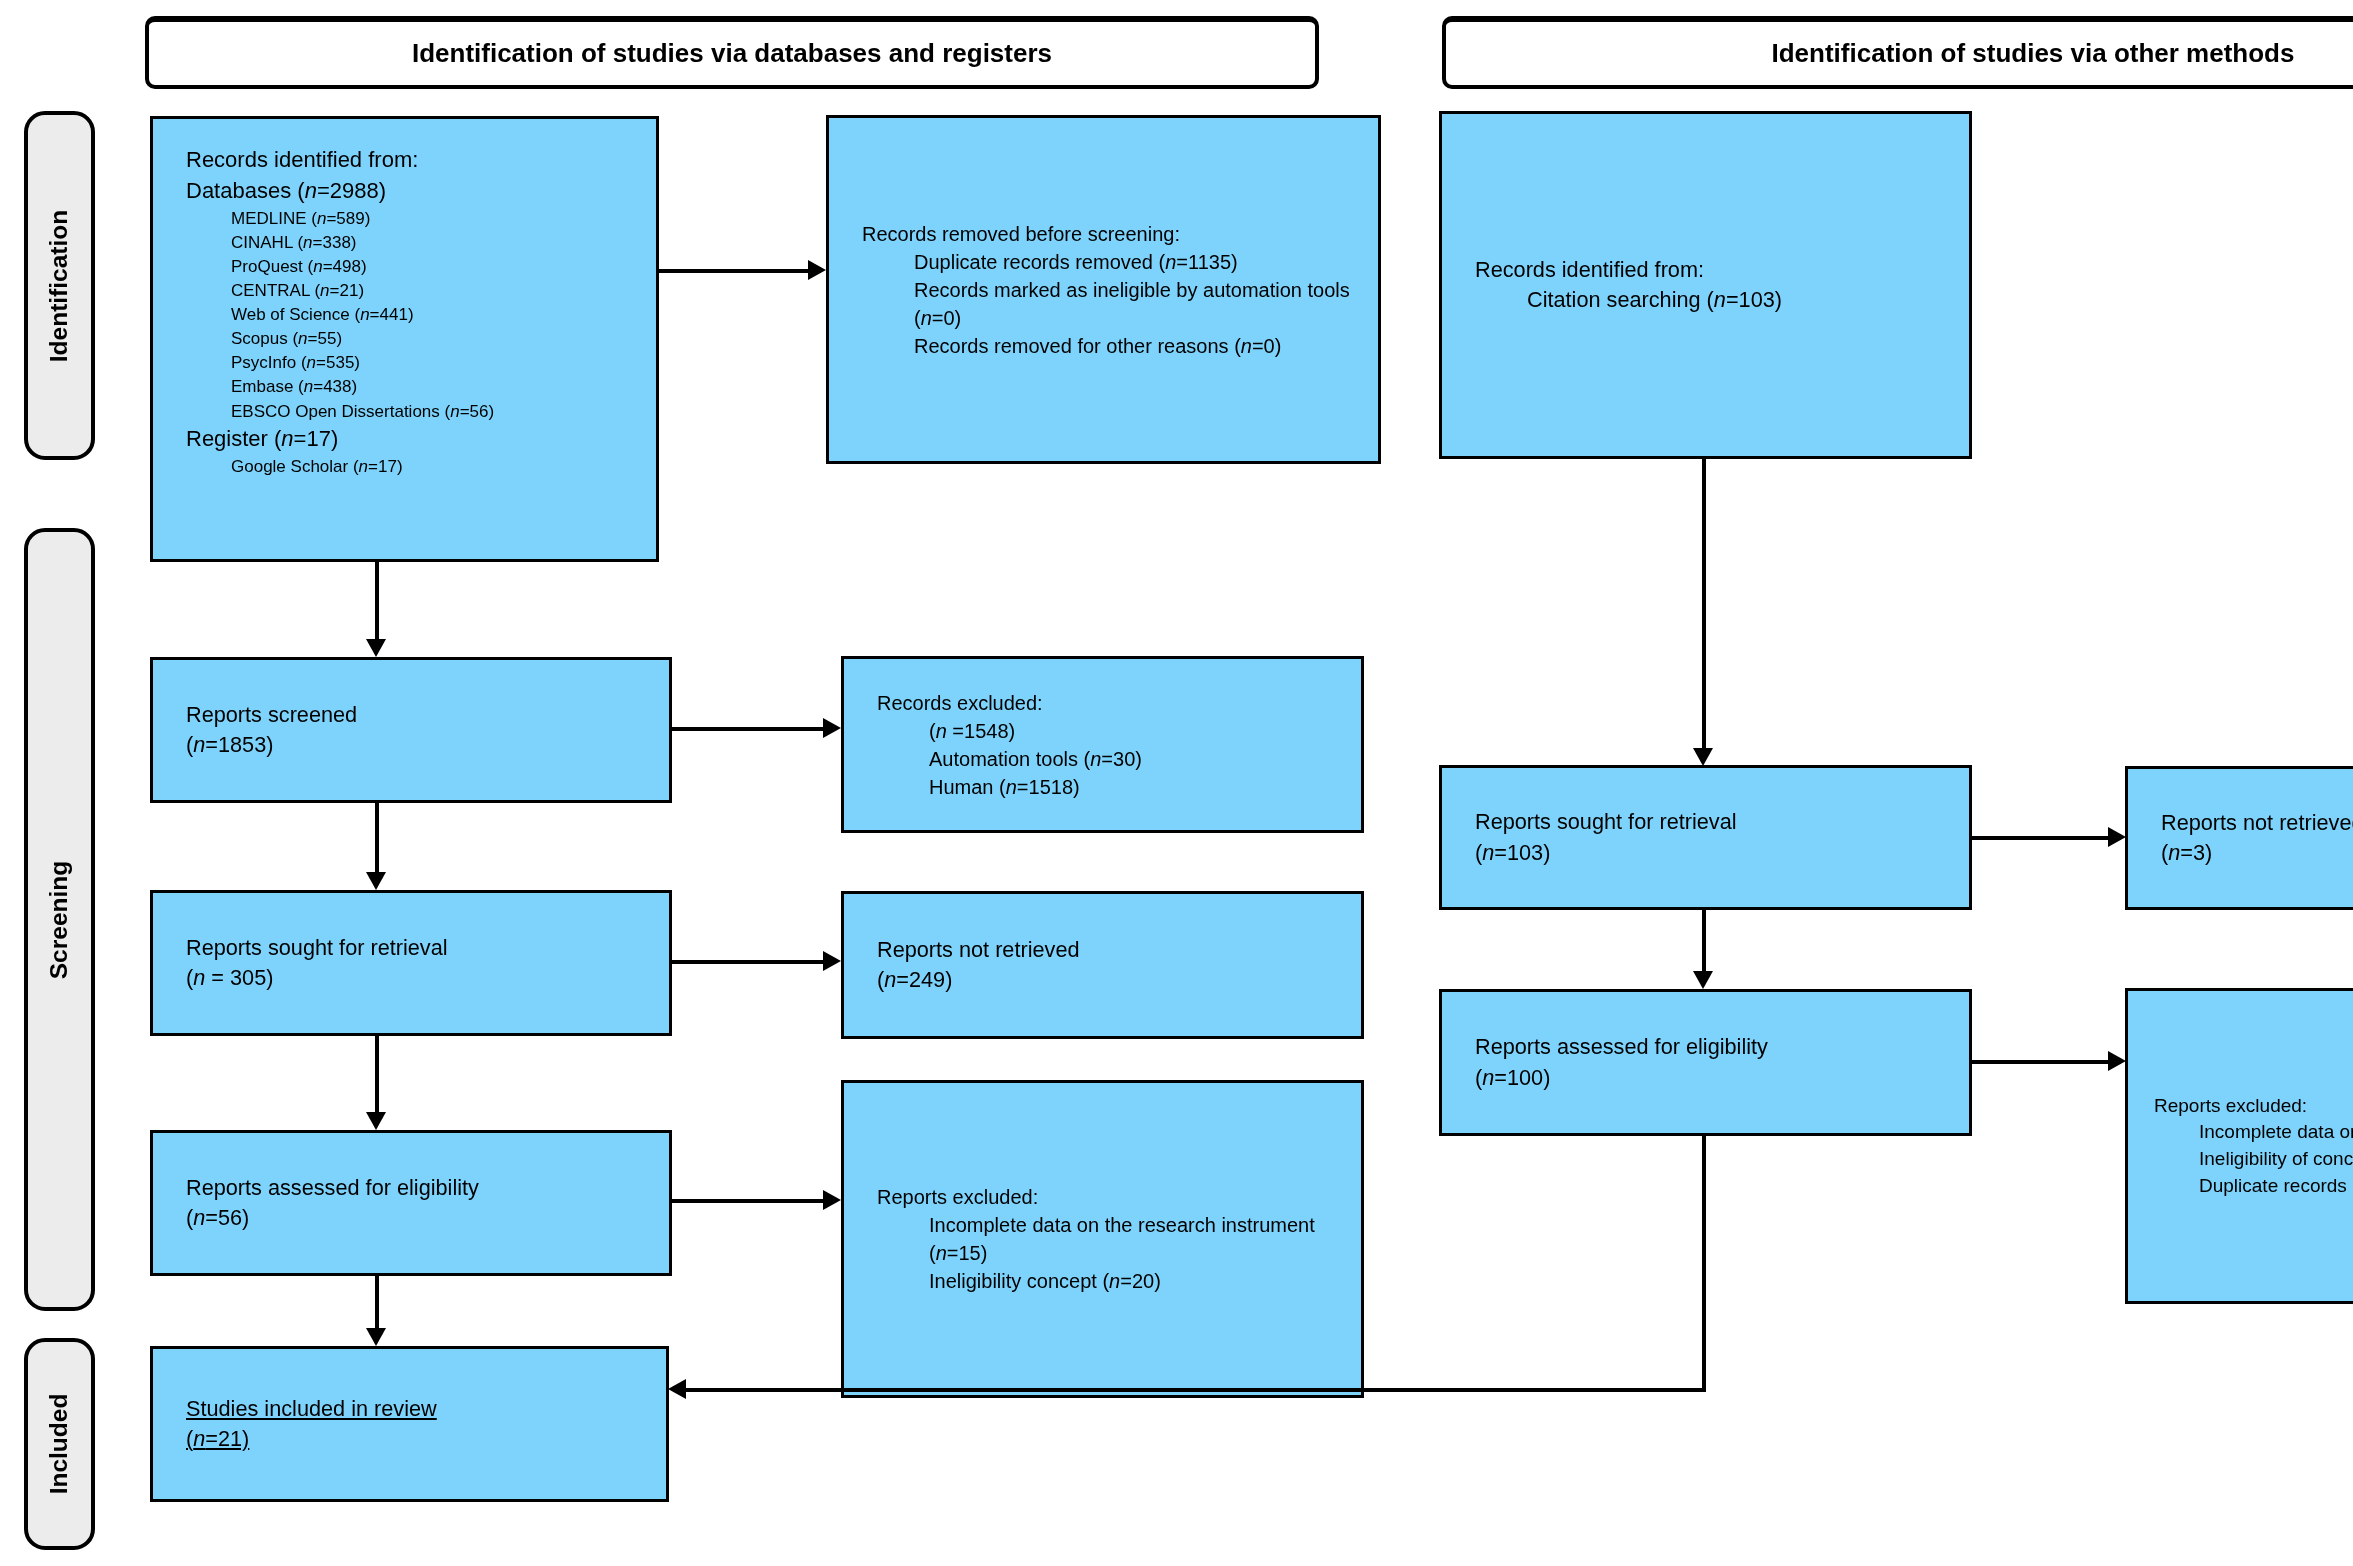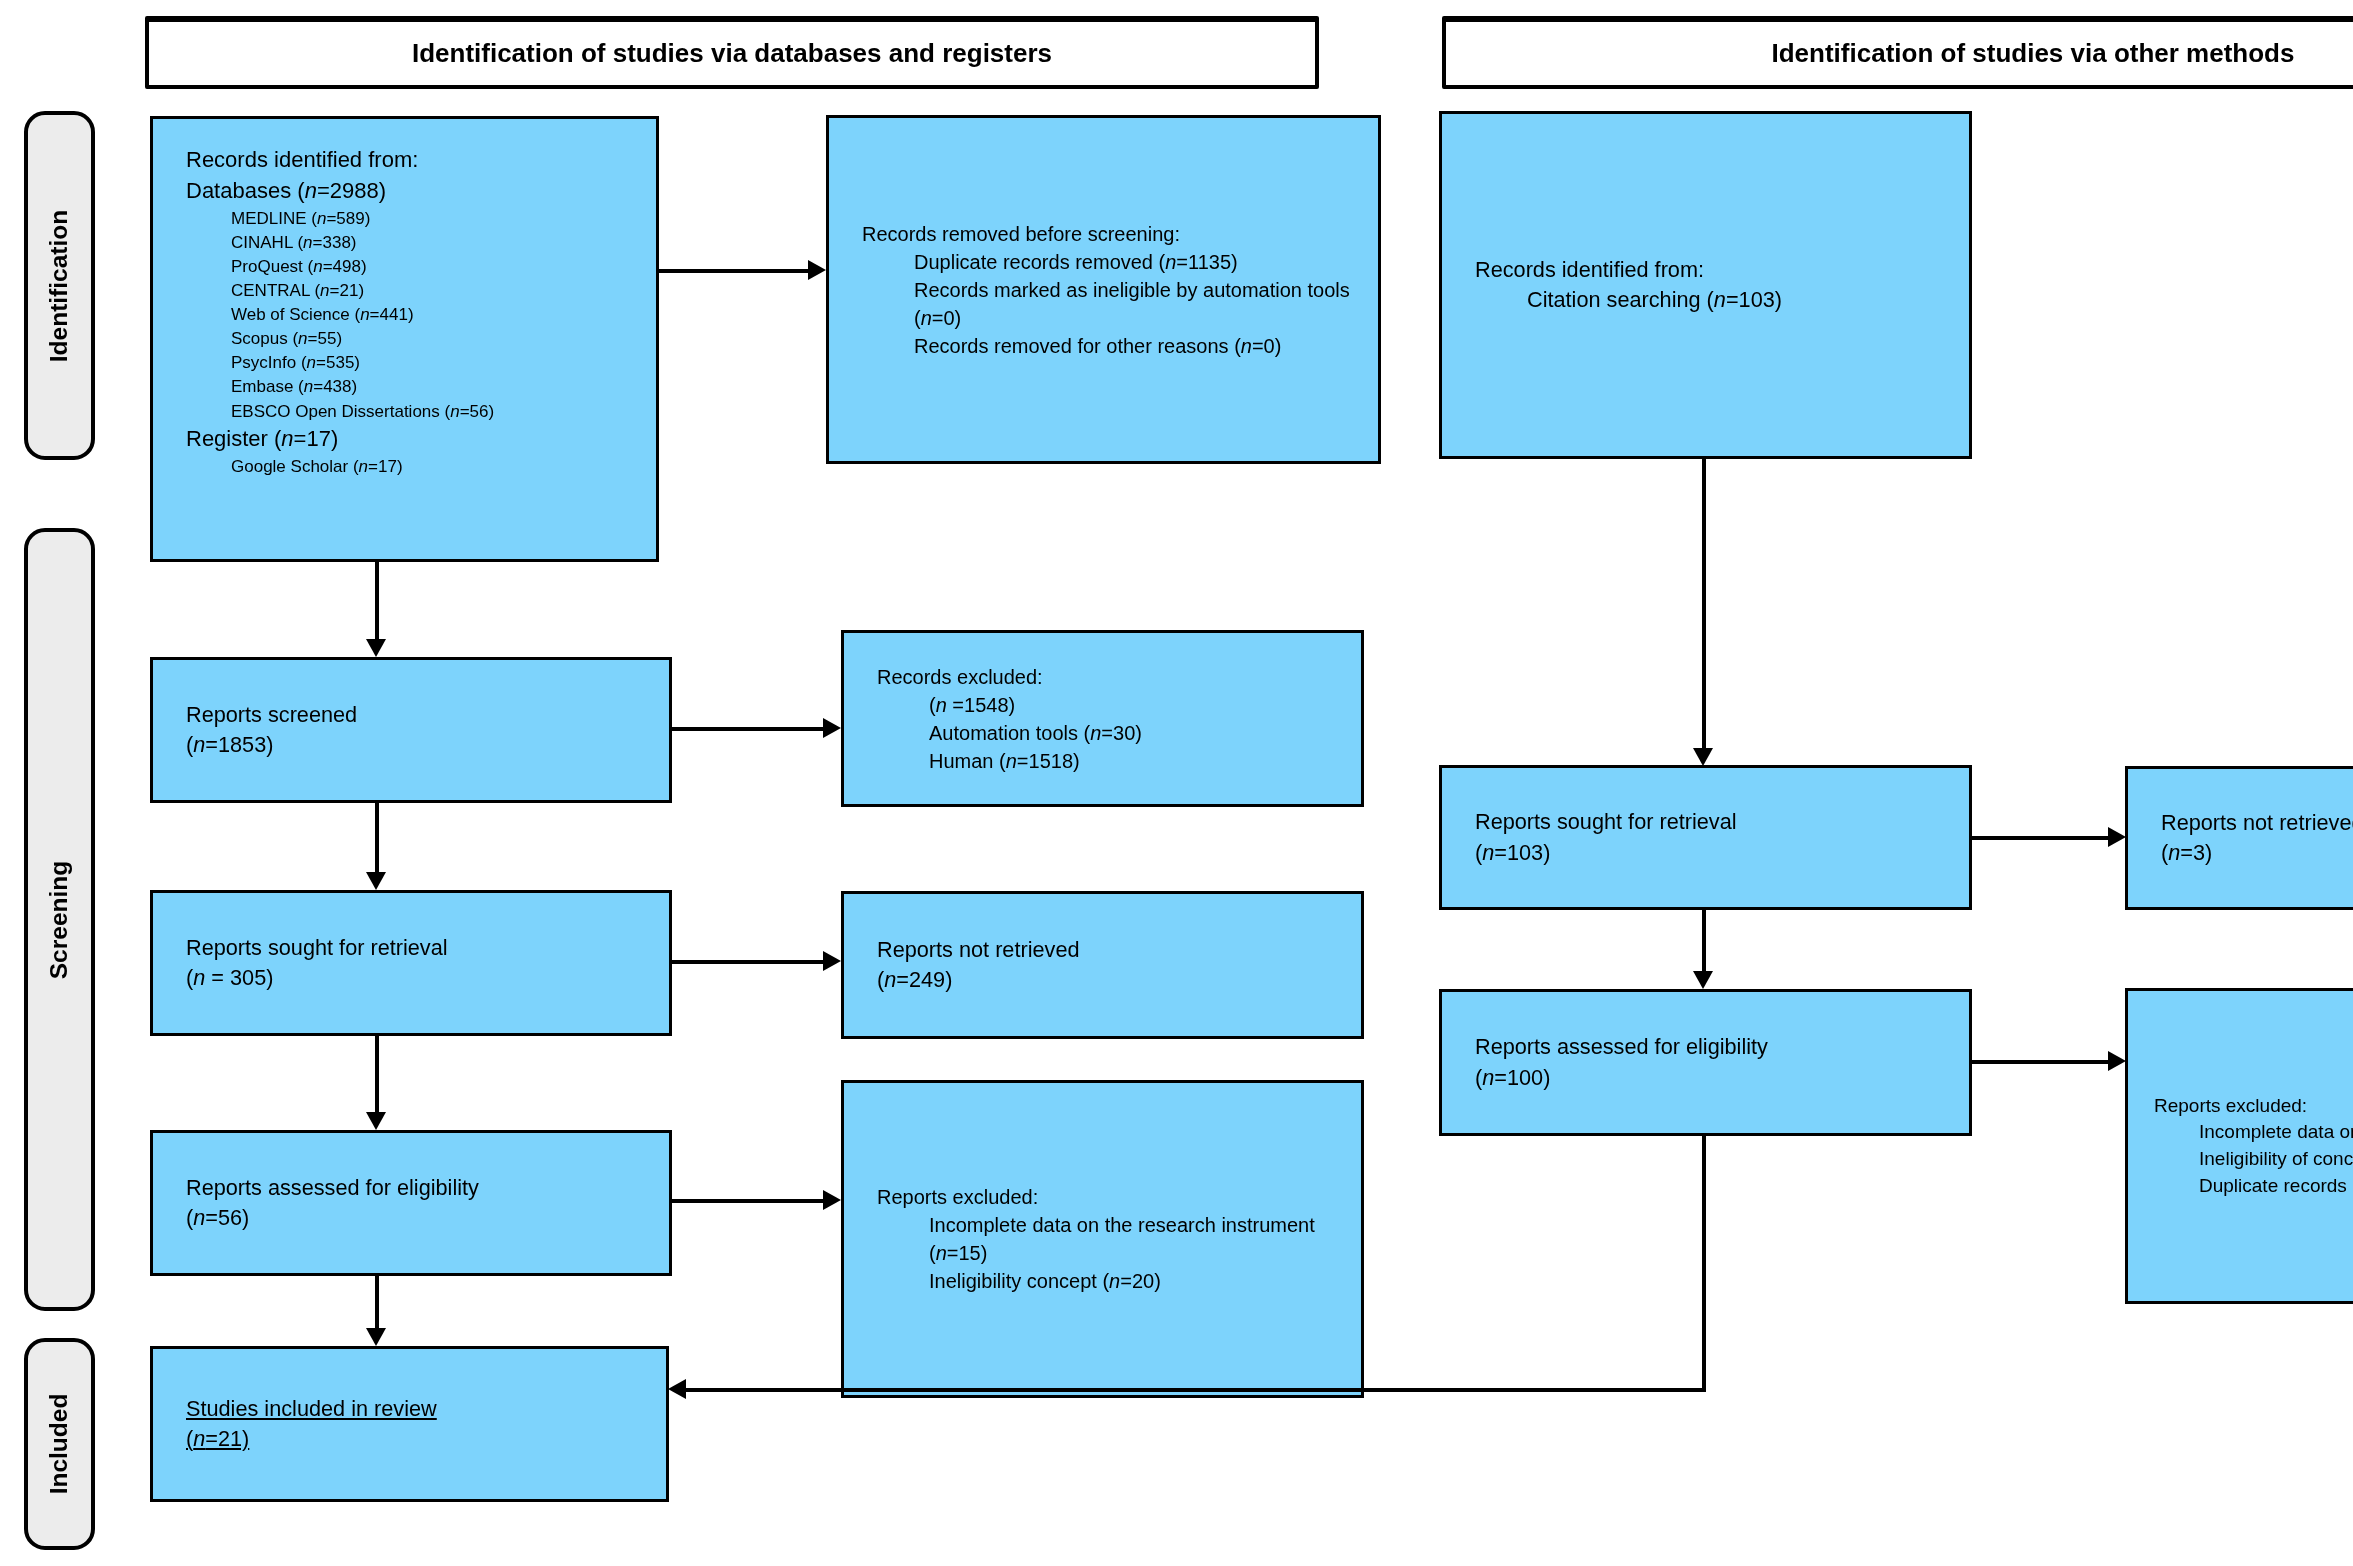--- a/index.html
+++ b/index.html
@@ -1,18 +1,18 @@
 <!DOCTYPE html>
 <html style="font-size:7.5px"><head>
 <meta charset="utf-8">
 <style>
   html,body{margin:0;padding:0;background:#fff;}
   #canvas{position:relative;width:2671px;height:1567px;background:#ffffff;
           font-family:"Liberation Sans","DejaVu Sans",sans-serif;color:#000;}
-  .hdr{position:absolute;border:4.2px solid #000;border-radius:2px;background:#fff;
+  .hdr{position:absolute;border:4.2px solid #000;border-radius:10px;background:#fff;
        display:flex;align-items:center;justify-content:center;
        font-size:26px;font-weight:bold;box-sizing:border-box;border-top-width:6.6px;}
   .side{position:absolute;border:4.2px solid #000;border-radius:21px;background:#ececec;
         display:flex;align-items:center;justify-content:center;box-sizing:border-box;}
   .side span{transform:rotate(-90deg);white-space:nowrap;font-size:24.5px;font-weight:bold;}
   .box{position:absolute;border:3.8px solid #000;background:#7dd3fc;box-sizing:border-box;
        display:flex;flex-direction:column;justify-content:center;
        padding:19px 19px 19px 33px;font-size:21.7px;line-height:1.4;}
   .box.topalign{justify-content:flex-start;padding-top:26px;}
   .t1{font-size:22px;}
@@ -78,21 +78,21 @@
   <div class="box" style="left:1439px;top:111px;width:533px;height:348px;">
     <div>Records identified from:</div>
     <div class="sub">Citation searching (<i>n</i>=103)</div>
   </div>
 
   <div class="box" style="left:150px;top:657px;width:522px;height:146px;">
     <div>Reports screened</div>
     <div>(<i>n</i>=1853)</div>
   </div>
 
-  <div class="box small" style="left:841px;top:630px;width:523px;height:177px;">
+  <div class="box small" style="left:841px;top:656px;width:523px;height:177px;">
     <div class="t3">Records excluded:</div>
     <div class="t3 sub">(<i>n</i> =1548)</div>
     <div class="t3 sub">Automation tools (<i>n</i>=30)</div>
     <div class="t3 sub">Human (<i>n</i>=1518)</div>
   </div>
 
   <div class="box" style="left:150px;top:890px;width:522px;height:146px;">
     <div>Reports sought for retrieval</div>
     <div>(<i>n</i> = 305)</div>
   </div>

